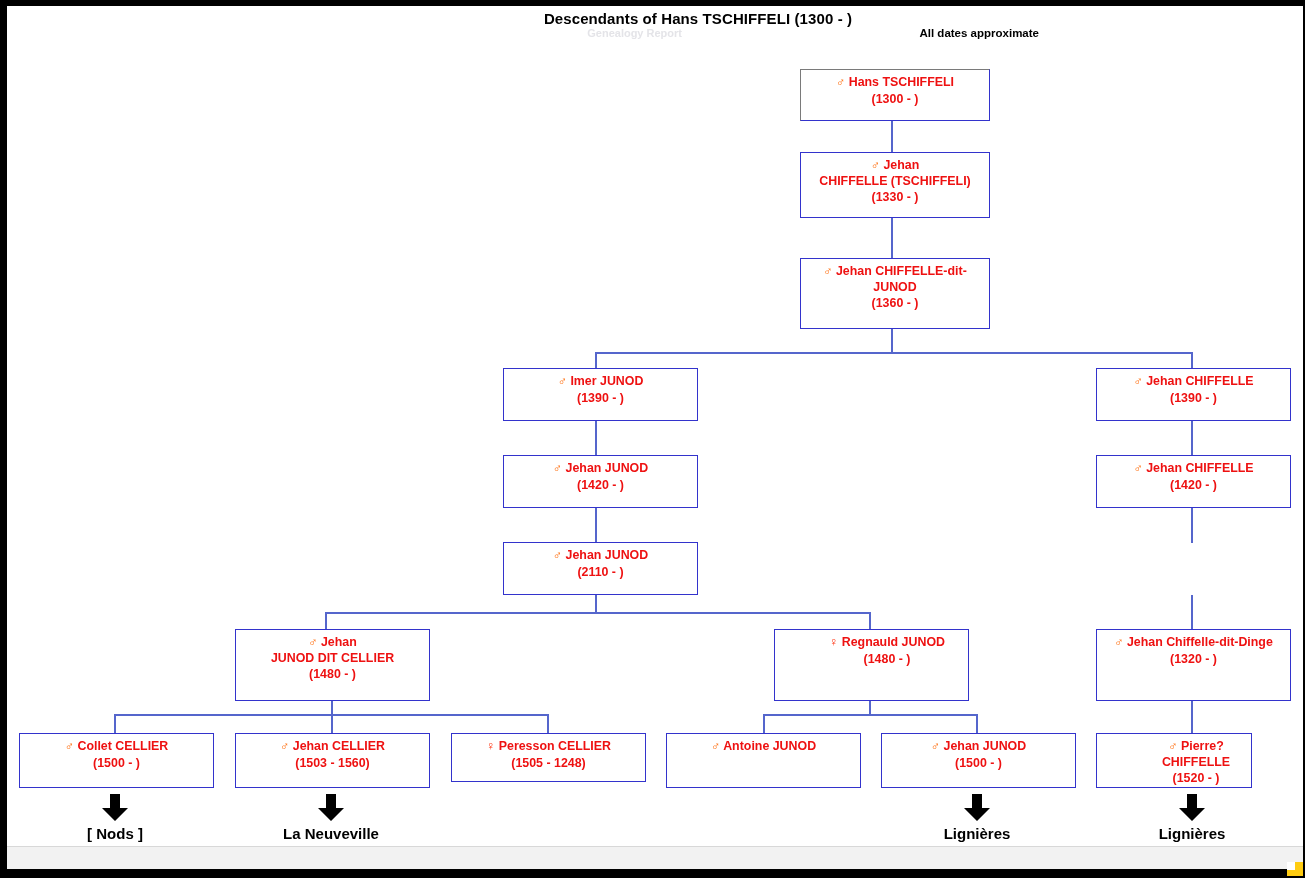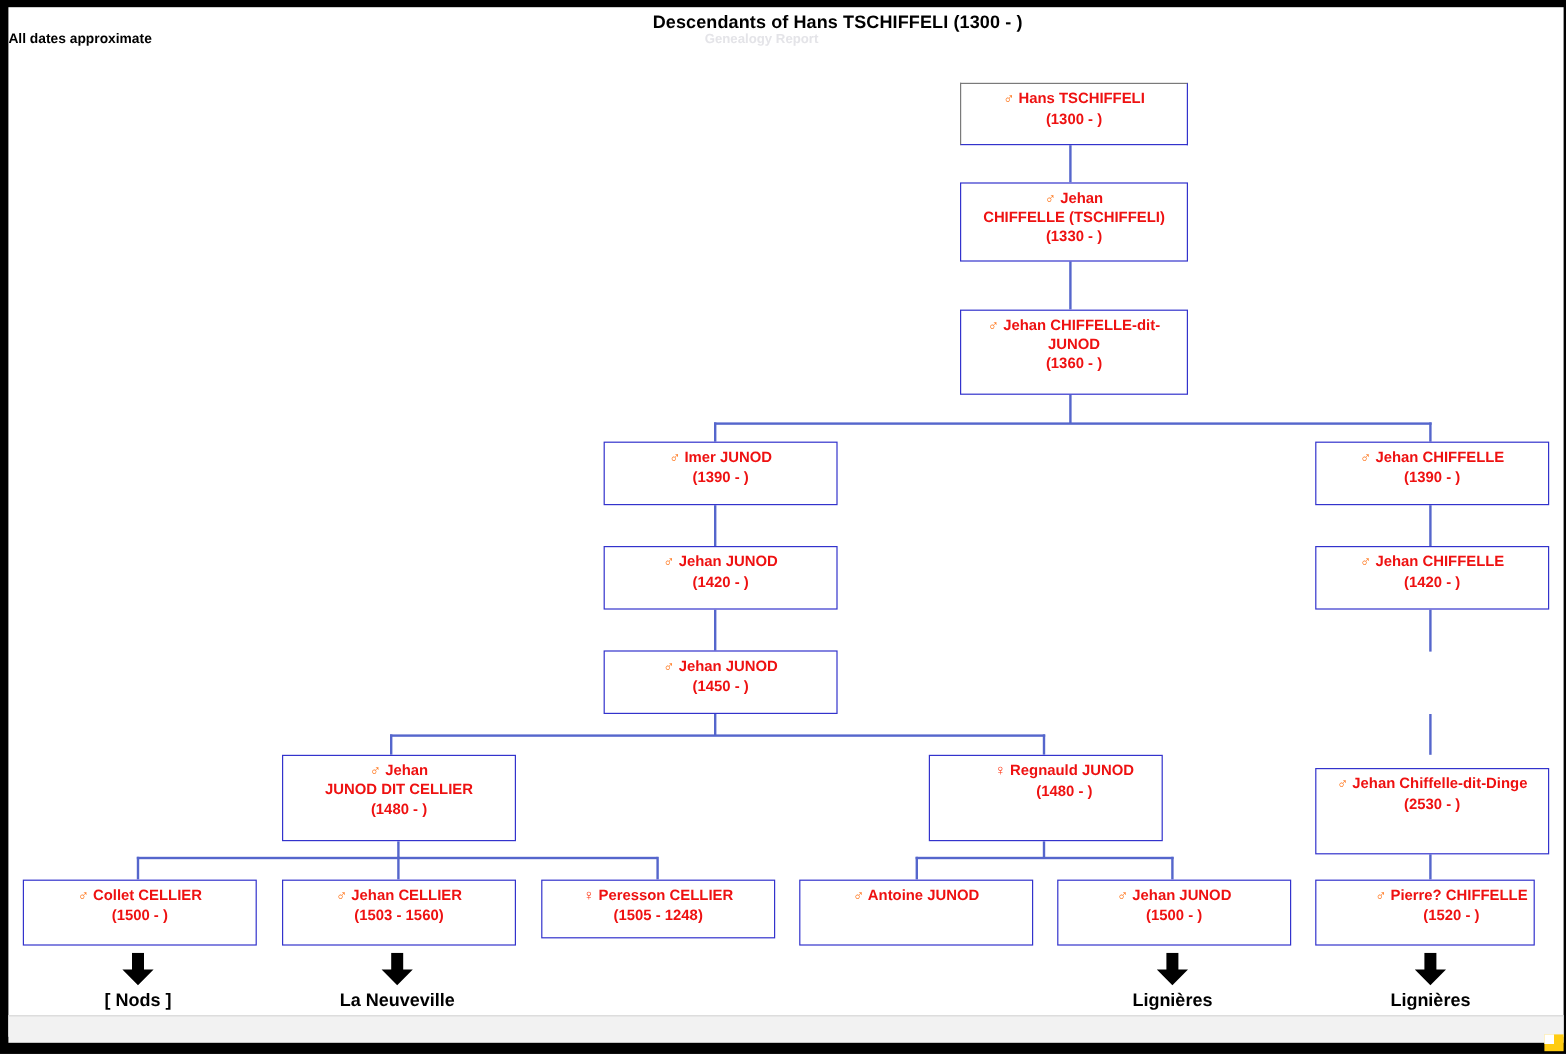--- a/index.html
+++ b/index.html
@@ -58,21 +58,21 @@
     font-size: 15px;
     font-weight: bold;
     color: #000000;
     letter-spacing: 0.1px;
     margin-left: 43px;
   }
   .chart-subtitle {
     position: absolute;
     left: 0; top: 21px;
     width: 1032px;
-    text-align: left;
+    text-align: right;
     font-size: 11.5px;
     font-weight: bold;
     color: #000000;
   }
   .watermark {
     position: absolute;
     left: 555px; top: 21px;
     width: 120px;
     text-align: right;
     font-size: 11px;
@@ -227,21 +227,21 @@
         <span>Jehan JUNOD</span>
       </div>
       <div class="person-dates">(1420 - )</div>
     </div>
 
     <div class="person-box" style="left:496px; top:536px; width:195px; height:53px;">
       <div class="person-name">
         <span class="sex-symbol">♂</span>
         <span>Jehan JUNOD</span>
       </div>
-      <div class="person-dates">(1450 - )</div>
+      <div class="person-dates">(2110 - )</div>
     </div>
 
     <div class="person-box" style="left:228px; top:623px; width:195px; height:72px;">
       <div class="person-name">
         <span class="sex-symbol">♂</span>
         <span>Jehan</span>
       </div>
       <div class="person-name">JUNOD DIT CELLIER</div>
       <div class="person-dates">(1480 - )</div>
     </div>
@@ -304,29 +304,29 @@
 
     <div class="person-box" style="left:1089px; top:449px; width:195px; height:53px;">
       <div class="person-name">
         <span class="sex-symbol">♂</span>
         <span>Jehan CHIFFELLE</span>
       </div>
       <div class="person-dates">(1420 - )</div>
     </div>
 
 
-    <div class="person-box" style="left:1089px; top:623px; width:195px; height:72px;margin-top:11px;">
+    <div class="person-box" style="left:1089px; top:623px; width:195px; height:72px;">
       <div class="person-name">
         <span class="sex-symbol">♂</span>
         <span>Jehan Chiffelle-dit-Dinge</span>
       </div>
-      <div class="person-dates">(2530 - )</div>
-    </div>
-
-    <div class="person-box" style="left:1089px; top:727px; width:183px; height:55px;padding-left:44px;">
+      <div class="person-dates">(1320 - )</div>
+    </div>
+
+    <div class="person-box" style="left:1089px; top:727px; width:156px; height:55px;padding-left:44px;">
       <div class="person-name">
         <span class="sex-symbol">♂</span>
         <span>Pierre? CHIFFELLE</span>
       </div>
       <div class="person-dates">(1520 - )</div>
     </div>
 
     <div class="place-group" style="left:48px; top:788px; width:120px;">
       <svg class="arrow-icon" viewBox="0 0 32 28">
         <polygon points="11,0 21,0 21,14 29,14 16,27 3,14 11,14" fill="#000000"></polygon>

